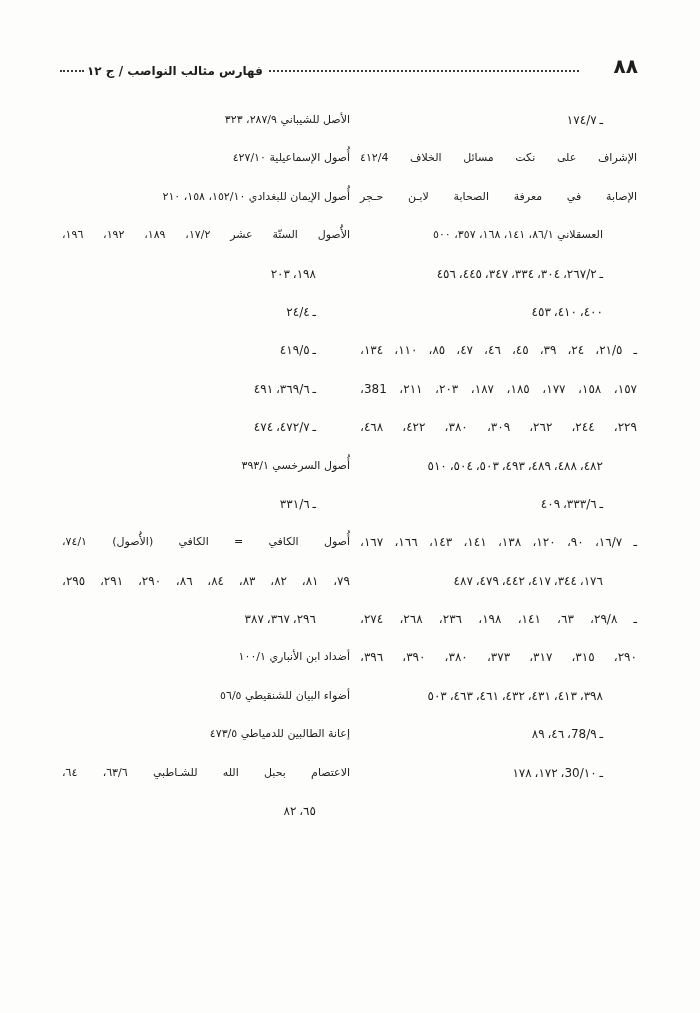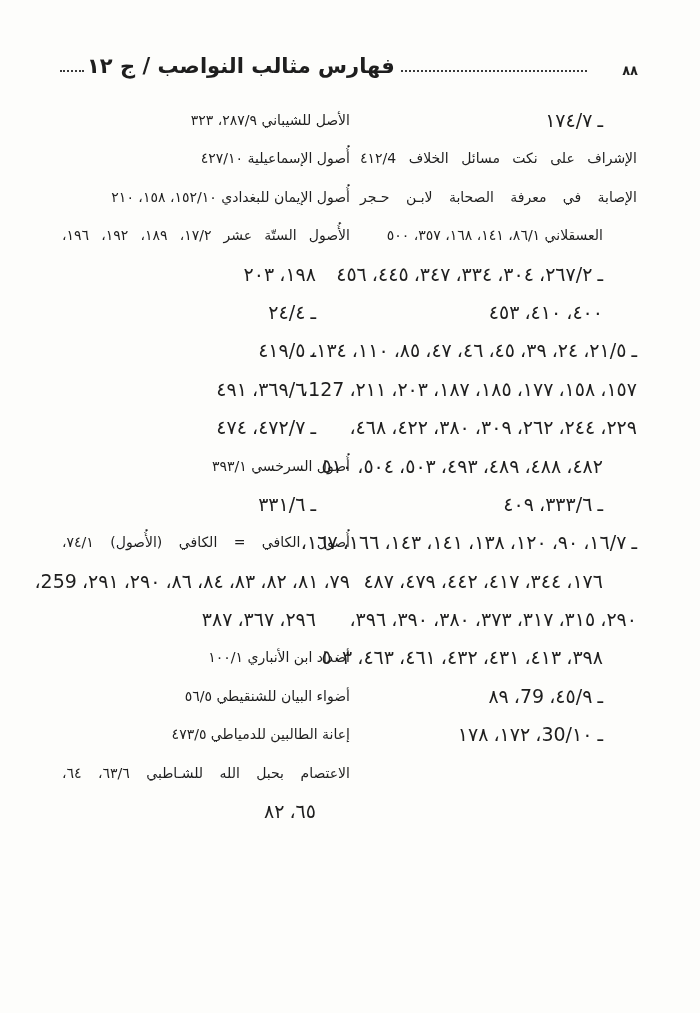--- a/index.html
+++ b/index.html
@@ -35,61 +35,61 @@
   }
   .leader {
     flex: 1 1 auto;
     border-bottom: 2px dotted #3a3a3a;
     margin-bottom: 6px;
     margin-left: 3px;
     margin-right: 3px;
   }
   .title {
     direction: rtl;
-    font-size: 21px;
+    font-size: 12px;
     font-weight: bold;
     white-space: nowrap;
     padding: 0 3px;
     letter-spacing: -0.2px;
   }
   .pagenum {
-    font-size: 13px;
+    font-size: 20px;
     font-weight: bold;
     white-space: nowrap;
     margin-left: 32px;
   }
   
   .columns {
     position: absolute;
     top: 101px;
     right: 63px;
     left: 62px;
     display: flex;
     gap: 10px;
     direction: rtl;            
   }
   .col { flex: 0 0 auto; }
   .col-right { width: 277px; }
   .col-left  { width: 288px; }
   .line {
     height: 38.4px;
     line-height: 38.4px;
-    font-size: 14px;
+    font-size: 11px;
     text-align: right;
     white-space: nowrap;
     direction: rtl;
   }
   .l-indent { padding-left: 0; padding-right: 34px; }
   .l-just {
     text-align: justify;
     text-align-last: justify;
     text-justify: inter-word;
   }
   .line.nums {
-    font-size: 19px;
+    font-size: 12px;
     word-spacing: -1px;
   }
 </style>
 </head>
 <body>
 
 <div class="page">
 
   <div class="header">
     <span class="leader-short"></span>
@@ -100,45 +100,46 @@
 
   <div class="columns">
     <div class="col col-right">
         <div class="line l-indent nums">ـ ١٧٤/٧</div>
         <div class="line l-just">الإشراف على نكت مسائل الخلاف ٤١٢/4</div>
         <div class="line l-just">الإصابة في معرفة الصحابة لابـن حـجر</div>
         <div class="line l-indent">العسقلاني ٨٦/١، ١٤١، ١٦٨، ٣٥٧، ٥٠٠</div>
         <div class="line l-indent nums">ـ ٢٦٧/٢، ٣٠٤، ٣٣٤، ٣٤٧، ٤٤٥، ٤٥٦</div>
         <div class="line l-indent nums">٤٠٠، ٤١٠، ٤٥٣</div>
         <div class="line l-just nums">ـ ٢١/٥، ٢٤، ٣٩، ٤٥، ٤٦، ٤٧، ٨٥، ١١٠، ١٣٤،</div>
-        <div class="line l-just nums">١٥٧، ١٥٨، ١٧٧، ١٨٥، ١٨٧، ٢٠٣، ٢١١، 127،</div>
+        <div class="line l-just nums">١٥٧، ١٥٨، ١٧٧، ١٨٥، ١٨٧، ٢٠٣، ٢١١، 381،</div>
         <div class="line l-just nums">٢٢٩، ٢٤٤، ٢٦٢، ٣٠٩، ٣٨٠، ٤٢٢، ٤٦٨،</div>
         <div class="line l-indent nums">٤٨٢، ٤٨٨، ٤٨٩، ٤٩٣، ٥٠٣، ٥٠٤، ٥١٠</div>
         <div class="line l-indent nums">ـ ٣٣٣/٦، ٤٠٩</div>
         <div class="line l-just nums">ـ ١٦/٧، ٩٠، ١٢٠، ١٣٨، ١٤١، ١٤٣، ١٦٦، ١٦٧،</div>
         <div class="line l-indent nums">١٧٦، ٣٤٤، ٤١٧، ٤٤٢، ٤٧٩، ٤٨٧</div>
+        <div class="line l-just nums">ـ ٢٩/٨، ٦٣، ١٤١، ١٩٨، ٢٣٦، ٢٦٨، ٢٧٤،</div>
         <div class="line l-just nums">٢٩٠، ٣١٥، ٣١٧، ٣٧٣، ٣٨٠، ٣٩٠، ٣٩٦،</div>
         <div class="line l-indent nums">٣٩٨، ٤١٣، ٤٣١، ٤٣٢، ٤٦١، ٤٦٣، ٥٠٣</div>
-        <div class="line l-indent nums">ـ ٤٥/٩، 79، ٨٩</div>
+        <div class="line l-indent nums">ـ 78/٩، ٤٦، ٨٩</div>
         <div class="line l-indent nums">ـ 30/١٠، ١٧٢، ١٧٨</div>
       </div>
     <div class="col col-left">
         <div class="line l-start">الأصل للشيباني ٢٨٧/٩، ٣٢٣</div>
         <div class="line l-start">أُصول الإسماعيلية ٤٢٧/١٠</div>
         <div class="line l-start">أُصول الإيمان للبغدادي ١٥٢/١٠، ١٥٨، ٢١٠</div>
         <div class="line l-just">الأُصول الستّة عشر ١٧/٢، ١٨٩، ١٩٢، ١٩٦،</div>
         <div class="line l-indent nums">١٩٨، ٢٠٣</div>
         <div class="line l-indent nums">ـ ٢٤/٤</div>
         <div class="line l-indent nums">ـ ٤١٩/٥</div>
         <div class="line l-indent nums">ـ ٣٦٩/٦، ٤٩١</div>
         <div class="line l-indent nums">ـ ٤٧٢/٧، ٤٧٤</div>
         <div class="line l-start">أُصول السرخسي ٣٩٣/١</div>
         <div class="line l-indent nums">ـ ٣٣١/٦</div>
         <div class="line l-just">أُصول الكافي = الكافي (الأُصول) ٧٤/١،</div>
-        <div class="line l-just nums">٧٩، ٨١، ٨٢، ٨٣، ٨٤، ٨٦، ٢٩٠، ٢٩١، 259،</div>
+        <div class="line l-just nums">٧٩، ٨١، ٨٢، ٨٣، ٨٤، ٨٦، ٢٩٠، ٢٩١، ٢٩٥،</div>
         <div class="line l-indent nums">٢٩٦، ٣٦٧، ٣٨٧</div>
         <div class="line l-start">أضداد ابن الأنباري ١٠٠/١</div>
         <div class="line l-start">أضواء البيان للشنقيطي ٥٦/٥</div>
         <div class="line l-start">إعانة الطالبين للدمياطي ٤٧٣/٥</div>
         <div class="line l-just">الاعتصام بحبل الله للشـاطبي ٦٣/٦، ٦٤،</div>
         <div class="line l-indent nums">٦٥، ٨٢</div>
       </div>
   </div>
 
 </div>

